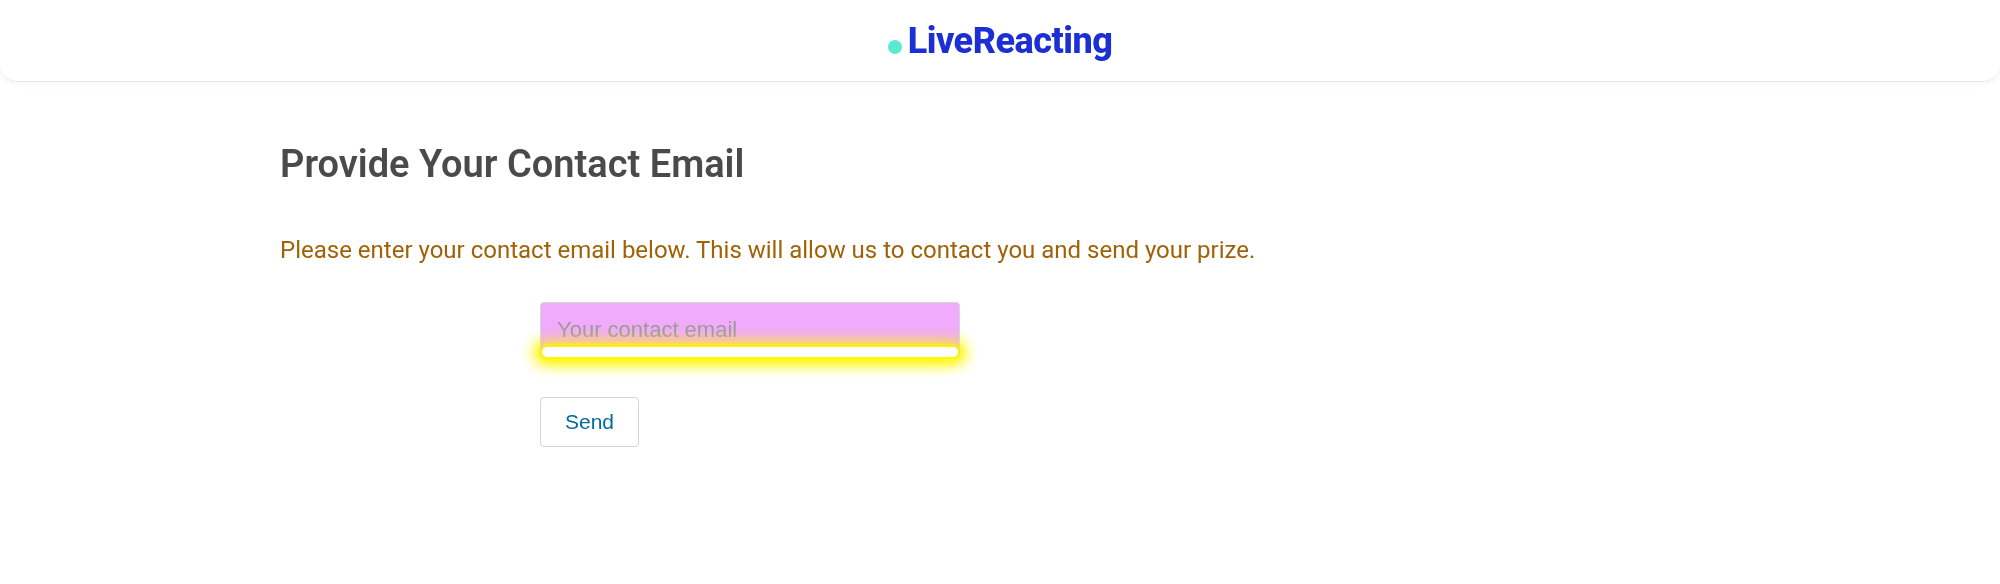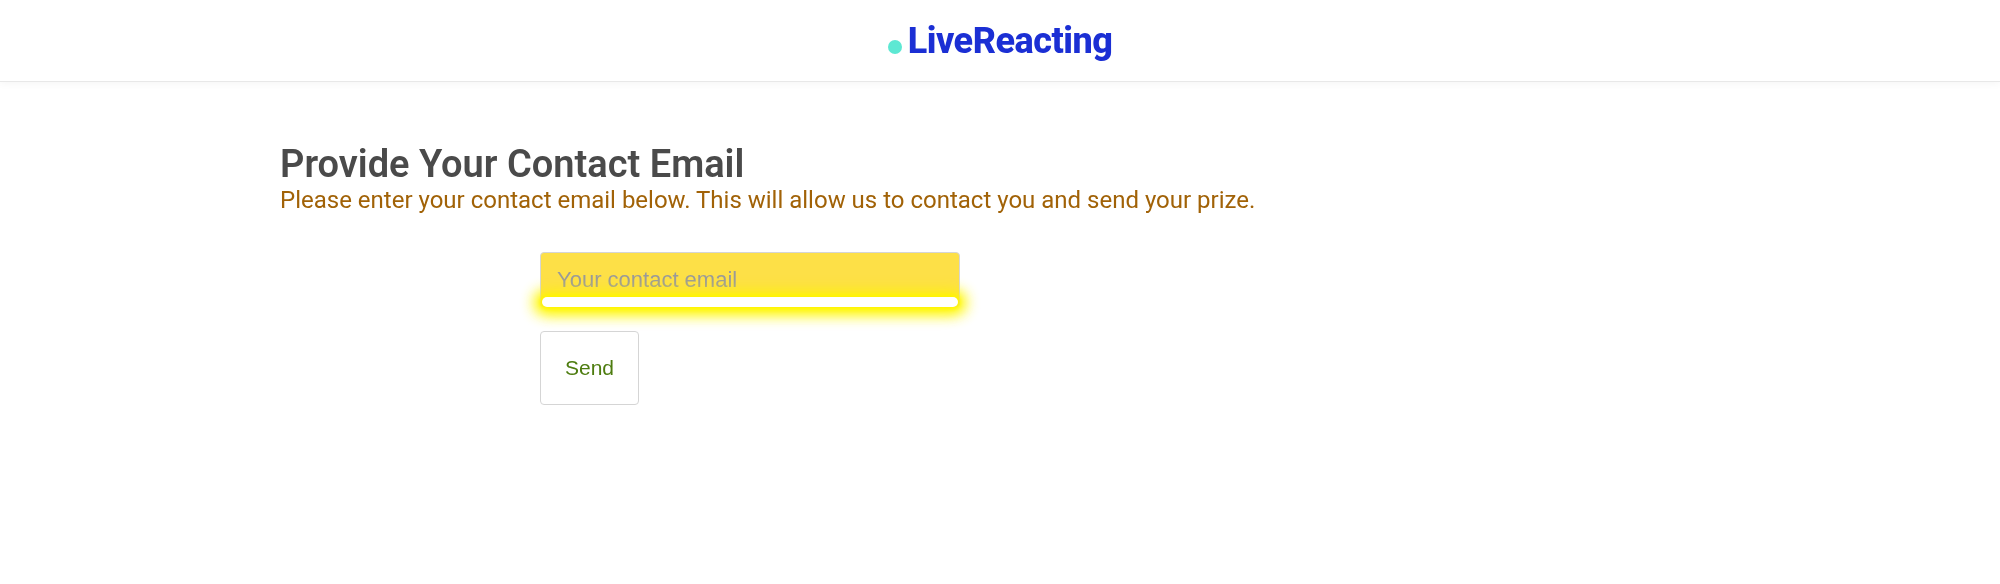--- a/index.html
+++ b/index.html
@@ -1,18 +1,19 @@
 <!DOCTYPE html>
 <html><head>
   <meta charset="utf-8">
   <style>
     * {
       margin: 0;
       padding: 0;
       box-sizing: border-box;
+      border-radius: 17px;
     }
     
     body {
       font-family: -apple-system, BlinkMacSystemFont, "Segoe UI", Roboto, Helvetica, Arial, sans-serif;
       background: #ffffff;
       width: 2000px;
       height: 584px;
     }
     
     .header {
@@ -47,20 +48,21 @@
     
     .content {
       width: 100%;
       padding: 60px 0 0 280px;
     }
     
     .page-title {
       font-size: 38px;
       font-weight: 600;
       color: #4a4a4a;
+      margin-bottom: 50px;
     }
     
     .page-description {
       font-size: 24px;
       color: #a16207;
       font-weight: 400;
       margin-bottom: 38px;
     }
     
     .form-area {
@@ -74,21 +76,21 @@
     
     .email-input {
       width: 420px;
       height: 55px;
       border: 1px solid #d5d5d5;
       border-radius: 4px;
       padding: 0 16px;
       font-size: 22px;
       color: #555;
       outline: none;
-      background: #fde047;
+      background: #f0abfc;
     }
     
     .email-input::placeholder {
       color: #9a9a9a;
     }
     
     .highlight {
       position: absolute;
       left: -5px;
       right: -5px;
@@ -108,26 +110,26 @@
       bottom: 0px;
       height: 10px;
       background: #ffffff;
       border-radius: 6px;
       box-shadow: 0 0 14px 6px rgba(255, 245, 0, 0.85), 0 0 4px 2px rgba(255, 245, 0, 1);
       z-index: 1;
     }
     
     .send-button {
       display: block;
-      margin-top: 24px;
-      padding: 24px 24px;
+      margin-top: 40px;
+      padding: 12px 24px;
       border: 1px solid #d5d5d5;
       border-radius: 4px;
       background: #ffffff;
-      color: #4d7c0f;
+      color: #0369a1;
       font-size: 21px;
       font-weight: 500;
       cursor: pointer;
     }
   </style>
 </head>
 <body>
 
 <div class="header">
   <div class="logo">

